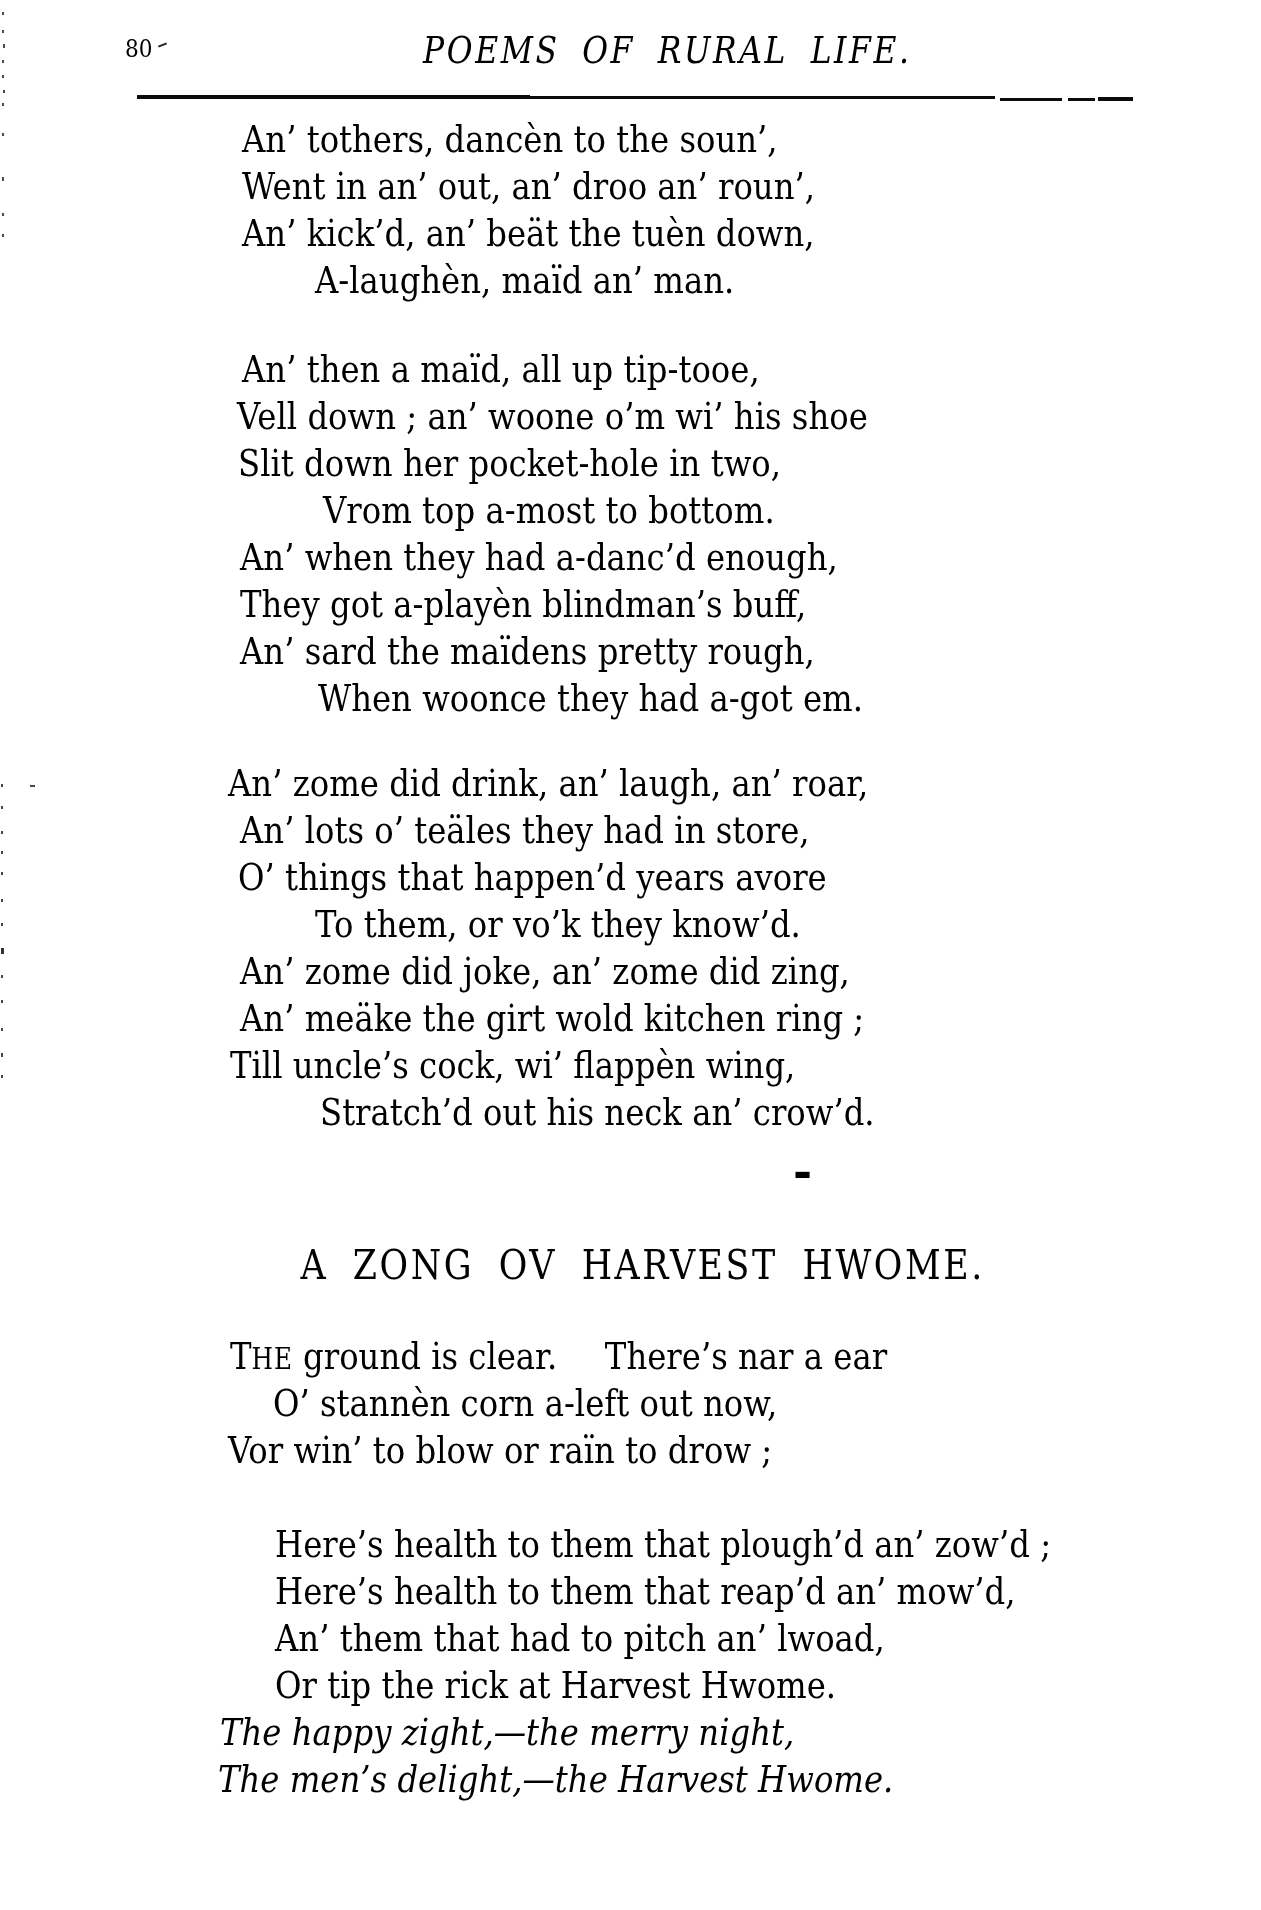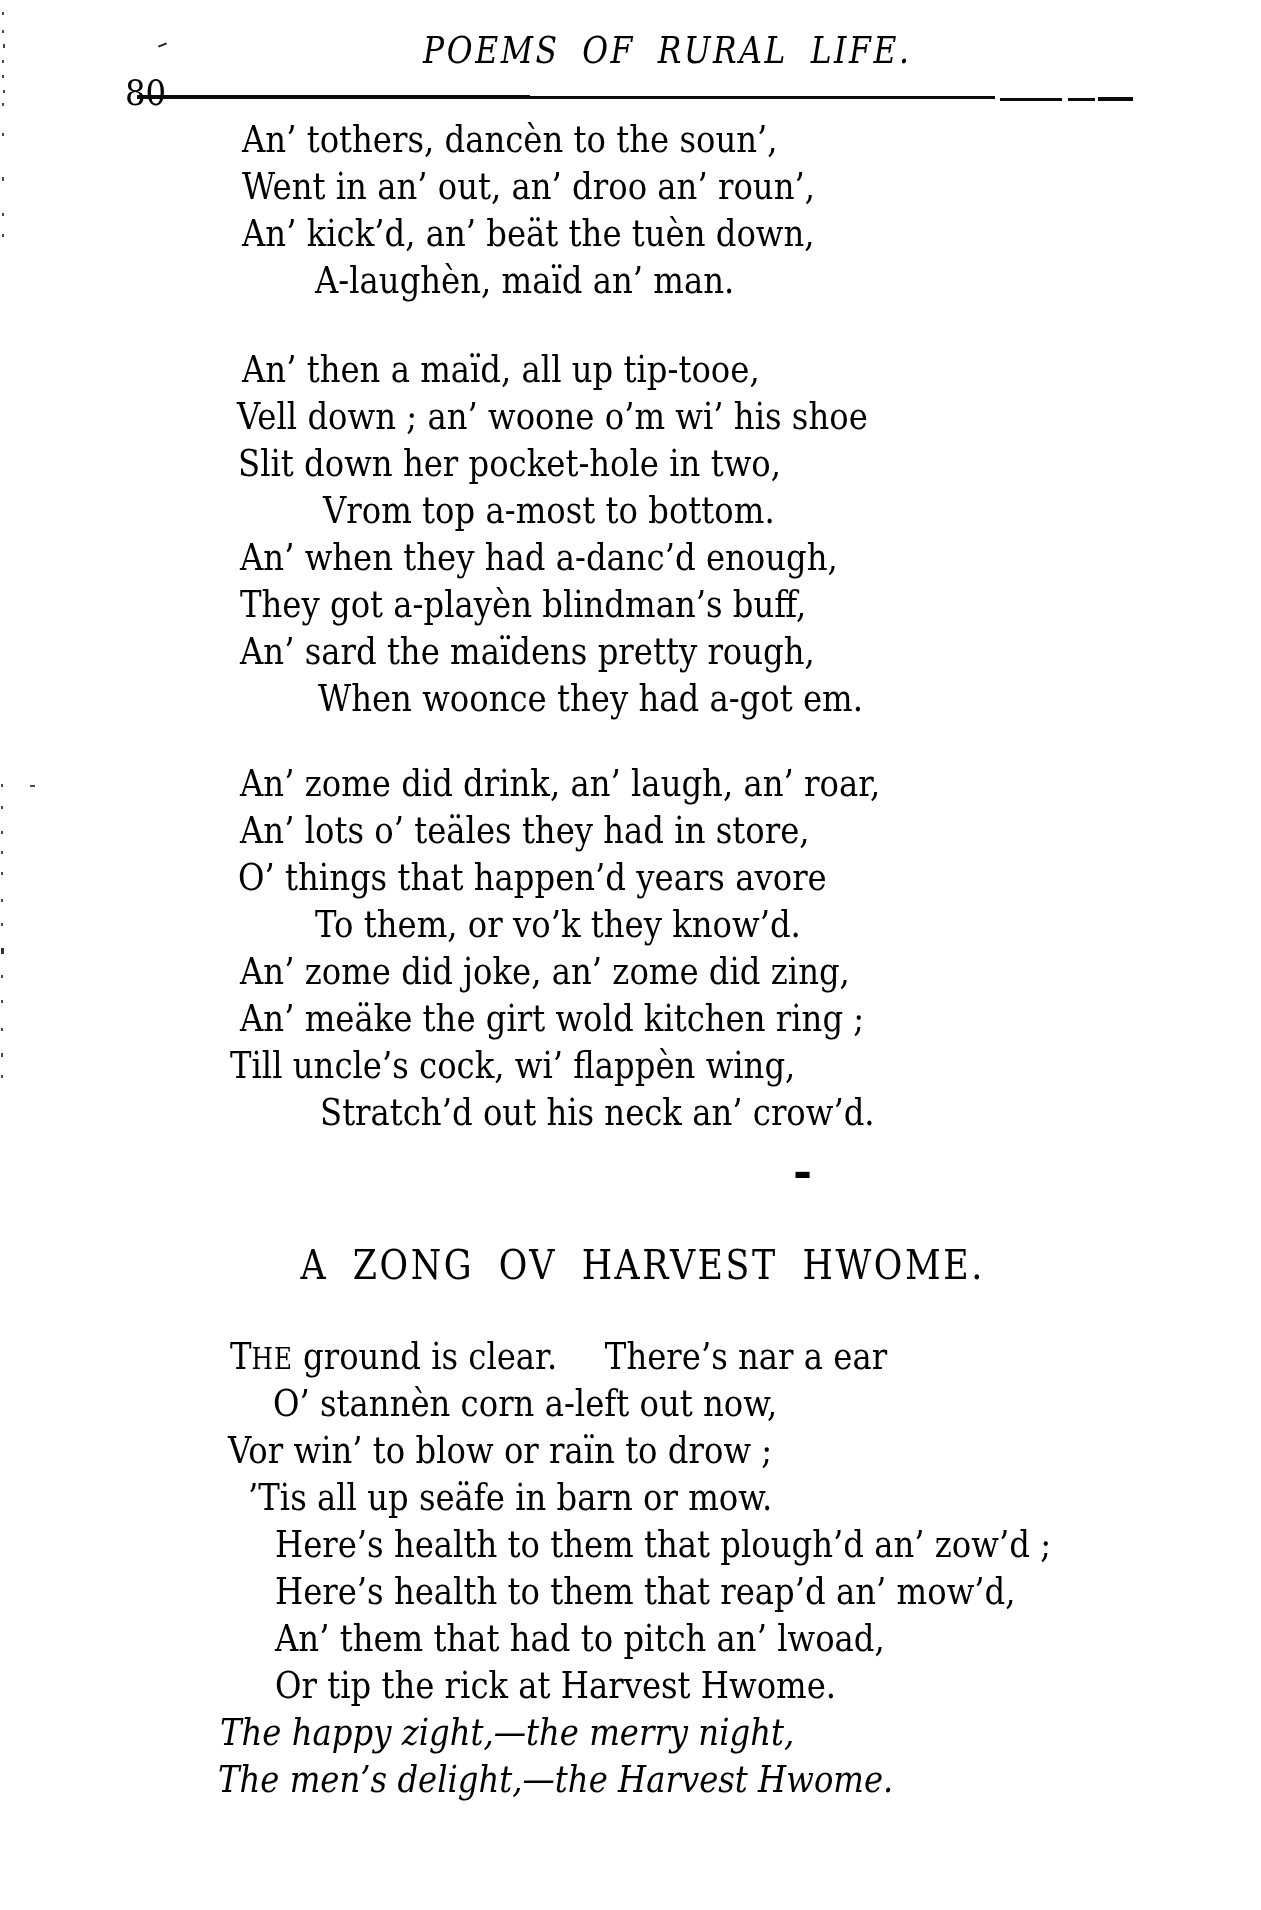--- a/index.html
+++ b/index.html
@@ -22,21 +22,21 @@
     transform:scaleX(0.85);
     transform-origin:0 50%;
     white-space:nowrap;
   }
   .italic .tx{font-style:italic;}
   .smallcaps{font-size:29px;letter-spacing:1px;}
   .sent-gap{display:inline-block;width:56px;}
   
   #page-number{
     position:absolute;left:125px;top:37px;
-    font-size:36px;line-height:1;margin-top:38px;
+    font-size:24px;line-height:1;
   }
   #page-number .tx{display:inline-block;transform:scaleX(.9);transform-origin:0 50%;}
   #page-number-tick{
     position:absolute;left:158px;top:44px;width:9px;height:2px;
     background:#222;transform:rotate(-22deg);
   }
   #running-head{
     position:absolute;left:380px;top:32px;width:520px;
     text-align:center;font-size:37px;line-height:1;font-style:italic;
   }
@@ -114,41 +114,40 @@
 
   <div class="ln" style="left:242px;top:350px;"><span class="tx">An’ then a maïd, all up tip-tooe,</span></div>
   <div class="ln" style="left:237px;top:397px;"><span class="tx">Vell down ; an’ woone o’m wi’ his shoe</span></div>
   <div class="ln" style="left:238px;top:444px;"><span class="tx">Slit down her pocket-hole in two,</span></div>
   <div class="ln" style="left:323px;top:491px;"><span class="tx">Vrom top a-most to bottom.</span></div>
   <div class="ln" style="left:240px;top:538px;"><span class="tx">An’ when they had a-danc’d enough,</span></div>
   <div class="ln" style="left:240px;top:585px;text-decoration:underline;"><span class="tx">They got a-playèn blindman’s buff,</span></div>
   <div class="ln" style="left:240px;top:632px;"><span class="tx">An’ sard the maïdens pretty rough,</span></div>
   <div class="ln" style="left:318px;top:679px;"><span class="tx">When woonce they had a-got em.</span></div>
 
-  <div class="ln" style="left:240px;top:764px;"><span class="tx">An’ zome did drink, an’ laugh, an’ roar,</span></div>
+  <div class="ln" style="left:228px;top:764px;"><span class="tx">An’ zome did drink, an’ laugh, an’ roar,</span></div>
   <div class="ln" style="left:240px;top:811px;"><span class="tx">An’ lots o’ teäles they had in store,</span></div>
   <div class="ln" style="left:238px;top:858px;"><span class="tx">O’ things that happen’d years avore</span></div>
   <div class="ln" style="left:315px;top:905px;"><span class="tx">To them, or vo’k they know’d.</span></div>
   <div class="ln" style="left:240px;top:952px;"><span class="tx">An’ zome did joke, an’ zome did zing,</span></div>
   <div class="ln" style="left:240px;top:999px;text-align:right;"><span class="tx">An’ meäke the girt wold kitchen ring ;</span></div>
   <div class="ln" style="left:230px;top:1046px;text-decoration:underline;"><span class="tx">Till uncle’s cock, wi’ flappèn wing,</span></div>
   <div class="ln" style="left:320px;top:1093px;"><span class="tx">Stratch’d out his neck an’ crow’d.</span></div>
 
   <div id="divider-dash">-</div>
 
   <div id="poem-title">
     <span class="tx">A ZONG OV HARVEST HWOME.</span>
   </div>
 
   <div class="ln" style="left:230px;top:1337px;">
     <span class="tx"><span>T</span><span class="smallcaps">HE</span><span> ground is clear.</span><span class="sent-gap"></span><span>There’s nar a ear</span></span>
   </div>
   <div class="ln" style="left:273px;top:1384px;"><span class="tx">O’ stannèn corn a-left out now,</span></div>
   <div class="ln" style="left:228px;top:1431px;"><span class="tx">Vor win’ to blow or raïn to drow ;</span></div>
-  <div class="ln" style="left:248px;top:1478px;"><span class="tx">’Tis all up seäfe in barn or mow.</span></div>
   <div class="ln" style="left:275px;top:1525px;"><span class="tx">Here’s health to them that plough’d an’ zow’d ;</span></div>
   <div class="ln" style="left:275px;top:1572px;"><span class="tx">Here’s health to them that reap’d an’ mow’d,</span></div>
   <div class="ln" style="left:275px;top:1619px;"><span class="tx">An’ them that had to pitch an’ lwoad,</span></div>
   <div class="ln" style="left:275px;top:1666px;"><span class="tx">Or tip the rick at Harvest Hwome.</span></div>
   <div class="ln italic" style="left:220px;top:1713px;"><span class="tx">The happy zight,—the merry night,</span></div>
   <div class="ln italic" style="left:218px;top:1760px;"><span class="tx">The men’s delight,—the Harvest Hwome.</span></div>
 
 </div>
 
 </body></html>

